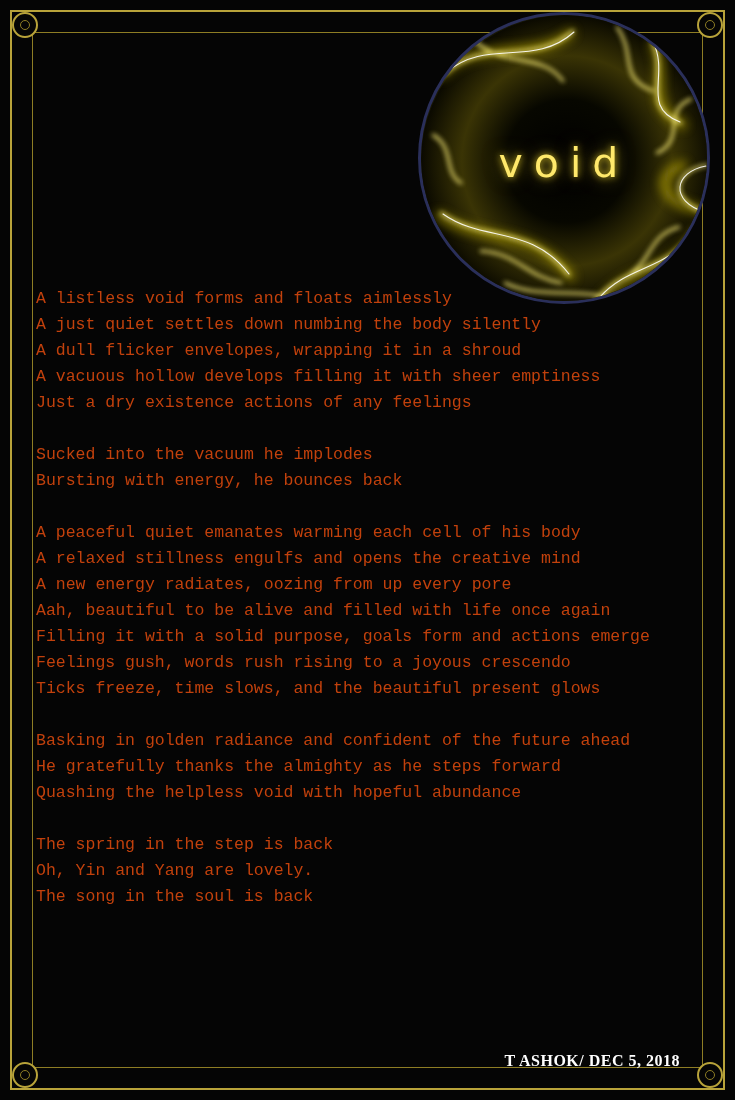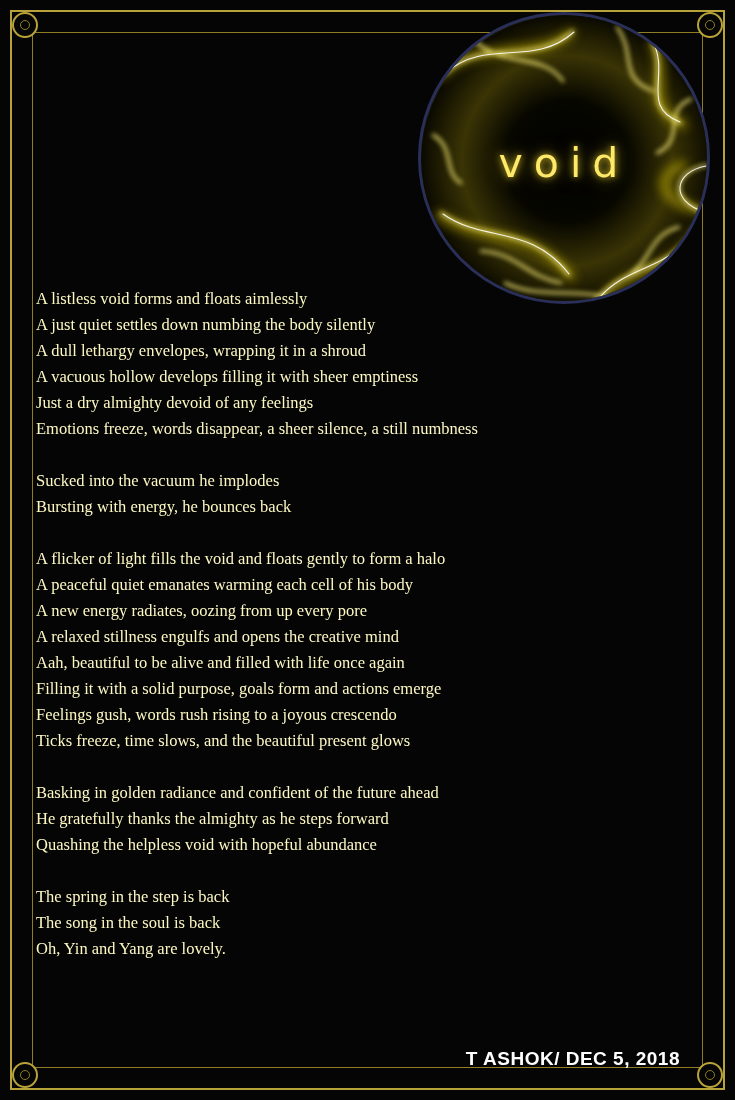--- a/index.html
+++ b/index.html
@@ -103,33 +103,33 @@
   }
 
   
   .poem {
     position: absolute;
     left: 36px;
     top: 286px;
     width: 640px;
     font-size: 16.5px;
     line-height: 26px;
-    color: #fef9c3;
-    font-family: Liberation Serif, serif;
+    color: #c2410c;
+    font-family: Liberation Mono, monospace;
   }
   .stanza { margin: 0 0 26px 0; }
   .stanza:last-child { margin-bottom: 8px; }
   .line { white-space: pre; }
 
   .signature {
     position: absolute;
     right: 55px;
     bottom: 30px;
-    font-family: Liberation Sans, sans-serif;
-    font-size: 19px;
+    font-family: Liberation Serif, serif;
+    font-size: 16px;
     font-weight: bold;
     letter-spacing: 0.5px;
     color: #ffffff;
   }
 </style>
 </head>
 <body>
 
 <div class="page">
 
@@ -189,46 +189,44 @@
         </g>
       </svg>
     </div>
     <div class="art-title">void</div>
   </div>
 
   <div class="poem">
       <div class="stanza">
         <div class="line">A listless void forms and floats aimlessly</div>
         <div class="line">A just quiet settles down numbing the body silently</div>
-        <div class="line">A dull lethargy envelopes, wrapping it in a shroud</div>
+        <div class="line">A dull flicker envelopes, wrapping it in a shroud</div>
         <div class="line">A vacuous hollow develops filling it with sheer emptiness</div>
-        <div class="line">Just a dry almighty devoid of any feelings</div>
-        <div class="line">Emotions freeze, words disappear, a sheer silence, a still numbness</div>
+        <div class="line">Just a dry existence actions of any feelings</div>
       </div>
       <div class="stanza">
         <div class="line">Sucked into the vacuum he implodes</div>
         <div class="line">Bursting with energy, he bounces back</div>
       </div>
       <div class="stanza">
-        <div class="line">A flicker of light fills the void and floats gently to form a halo</div>
         <div class="line">A peaceful quiet emanates warming each cell of his body</div>
+        <div class="line">A relaxed stillness engulfs and opens the creative mind</div>
         <div class="line">A new energy radiates, oozing from up every pore</div>
-        <div class="line">A relaxed stillness engulfs and opens the creative mind</div>
         <div class="line">Aah, beautiful to be alive and filled with life once again</div>
         <div class="line">Filling it with a solid purpose, goals form and actions emerge</div>
         <div class="line">Feelings gush, words rush rising to a joyous crescendo</div>
         <div class="line">Ticks freeze, time slows, and the beautiful present glows</div>
       </div>
       <div class="stanza">
         <div class="line">Basking in golden radiance and confident of the future ahead</div>
         <div class="line">He gratefully thanks the almighty as he steps forward</div>
         <div class="line">Quashing the helpless void with hopeful abundance</div>
       </div>
       <div class="stanza">
         <div class="line">The spring in the step is back</div>
+        <div class="line">Oh, Yin and Yang are lovely.</div>
         <div class="line">The song in the soul is back</div>
-        <div class="line">Oh, Yin and Yang are lovely.</div>
       </div>
     </div>
 
   <div class="signature">T ASHOK/ DEC 5, 2018</div>
 
 </div>
 
 </body></html>

